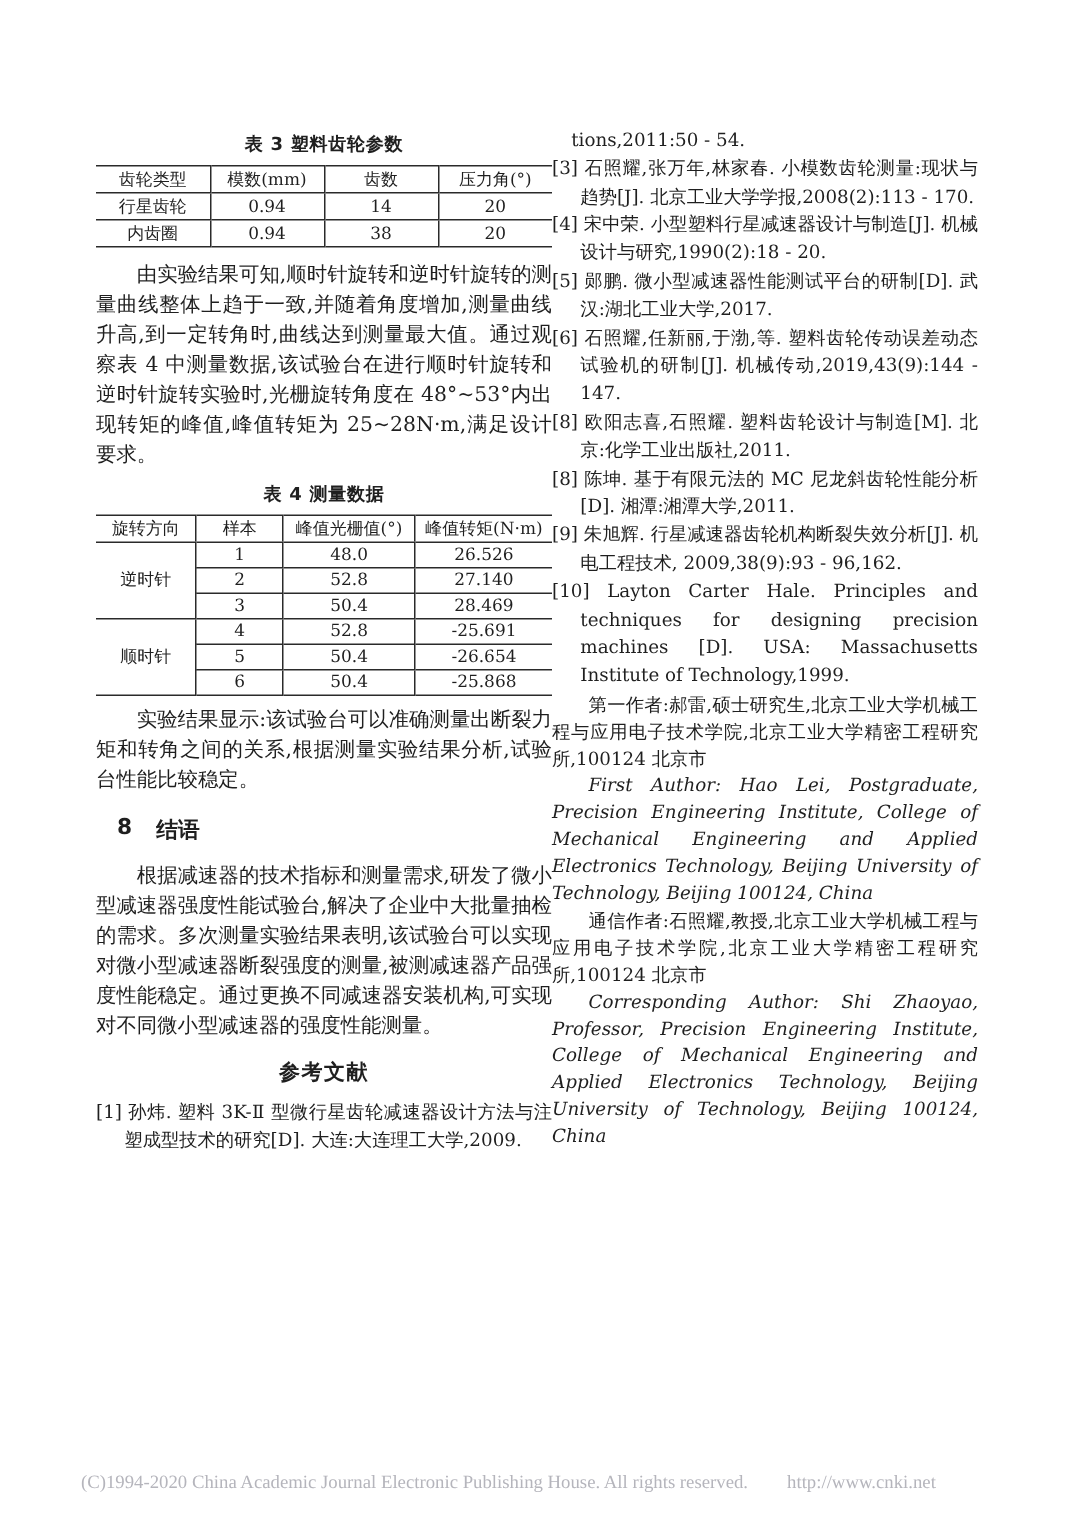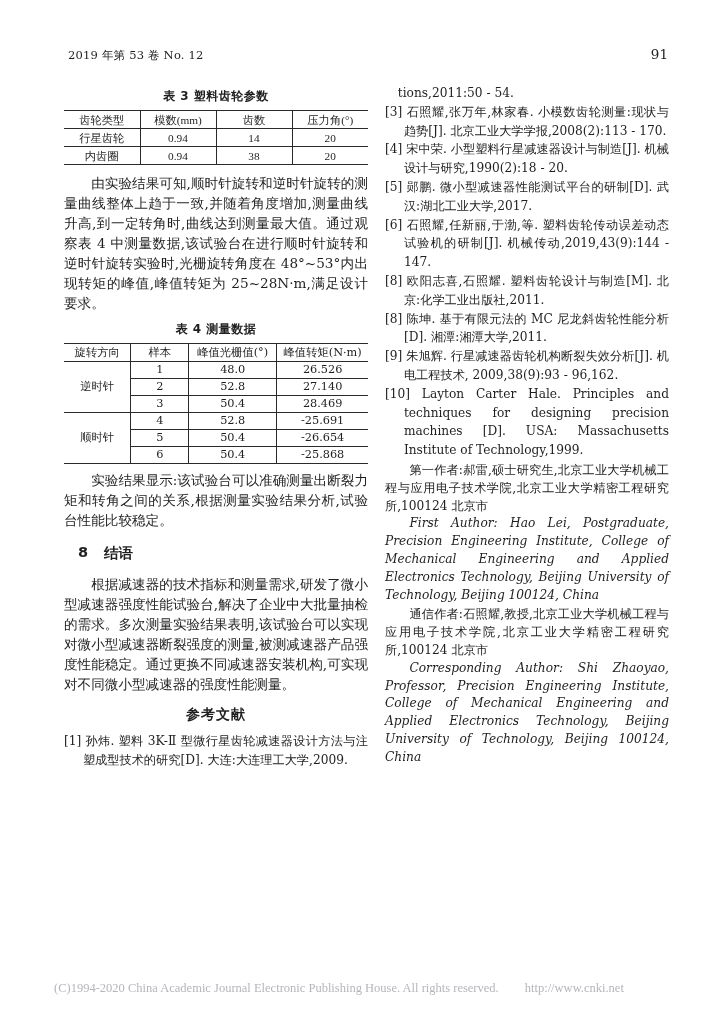--- a/index.html
+++ b/index.html
@@ -16,21 +16,21 @@
   
   .running-head {
     position: absolute; top: 46px; left: 68px; right: 56px;
     display: flex; justify-content: space-between; align-items: baseline;
   }
   .journal-info { font-size: 11.5px; letter-spacing: .2px; }
   .page-number  { font-size: 13.5px; }
   
   .columns {
     position: absolute; top: 84px; left: 64px;
-    display: flex; gap: 17px;
+    display: flex; 
   }
   .col-left  { width: 304px; }
   .col-right { width: 284px; }
   
   .para {
     font-size: 13.6px; line-height: 20px;
     text-align: justify; text-indent: 2em;
     margin-bottom: 2px;
   }
   
@@ -38,21 +38,21 @@
     font-family: "DejaVu Sans", "Liberation Sans", sans-serif;
     font-weight: bold; font-size: 12px;
     text-align: center; margin: 4px 0 5px 0; letter-spacing: .5px;
   }
   table { width: 100%; border-collapse: collapse;
           border-top: 1.6px solid #2a2a2a; border-bottom: 1.6px solid #2a2a2a; }
   th, td { font-size: 11.3px; text-align: center; padding: 2.5px 1px;
            font-weight: normal; line-height: 12px; }
   thead th { border-bottom: 1px solid #2a2a2a; }
   th + th, td + td { border-left: 1px solid #2a2a2a; }
-  .t3 { margin-bottom: 8px; font-family: Liberation Serif, serif; }
+  .t3 { margin-bottom: 8px; }
   .t3 tbody tr + tr td { border-top: 1px solid #2a2a2a; }
   .t4 { margin-bottom: 6px; }
   .t4 td { padding: 2px 1px; }
   .t4 .dir-cell { border-right: 1px solid #2a2a2a; }
   .t4 tr.sub-row td { border-top: 1px solid #2a2a2a; }
   .t4 tr.group-start td, .t4 tr.group-start .dir-cell { border-top: 1px solid #2a2a2a; }
   .t4 col.c1 { width: 22%; } .t4 col.c2 { width: 19%; }
   .t4 col.c3 { width: 29%; } .t4 col.c4 { width: 30%; }
   .t3 col { width: 25%; }
   
@@ -88,24 +88,20 @@
     font-family: "Liberation Serif", "DejaVu Serif", serif;
     white-space: nowrap;
   }
   .footer .url { margin-left: 26px; }
 </style>
 </head>
 <body>
 
 <div class="page">
 
-  <div class="running-head">
-    <span class="journal-info">2019 年第 53 卷 No. 12</span>
-    <span class="page-number">91</span>
-  </div>
 
   <div class="columns">
 
     <div class="col-left">
 
       <div class="table-caption">表 3  塑料齿轮参数</div>
 
       <table class="t3">
         <colgroup>
             <col>

